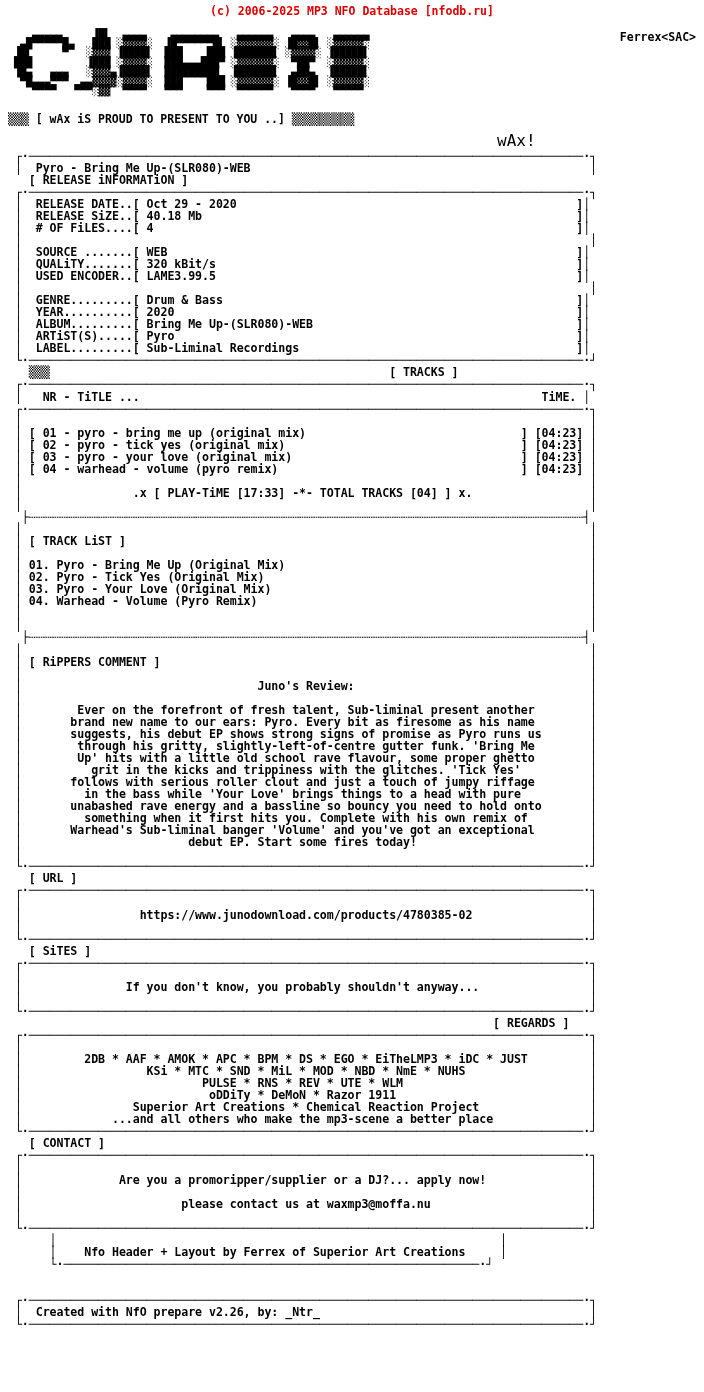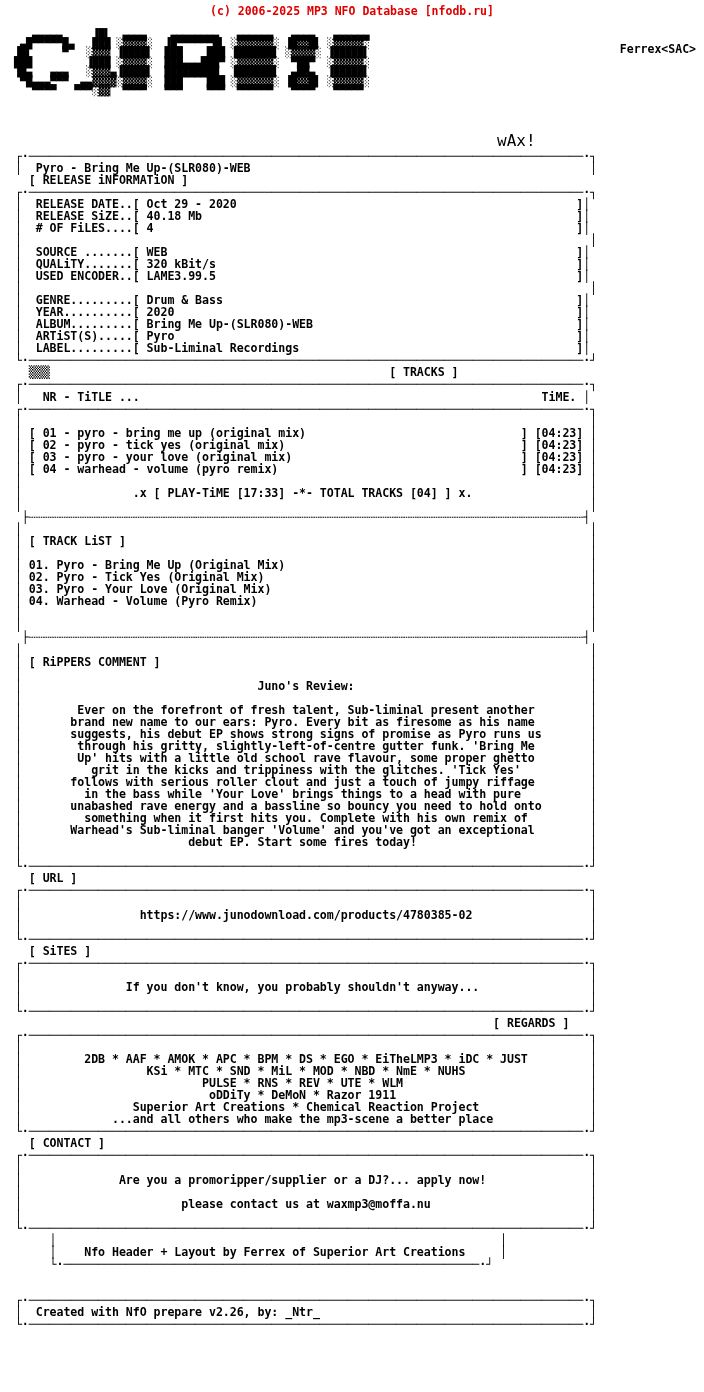--- a/index.html
+++ b/index.html
@@ -44,21 +44,21 @@
     top: 0px;
     font-size: 10.5px;
     line-height: 9.4px;
     letter-spacing: -0.3px;
     white-space: pre;
     font-family: "DejaVu Sans Mono", "Liberation Mono", monospace;
   }
   .ferrex {
     position: absolute;
     right: 8px;
-    top: 24px;
+    top: 12px;
     font-size: 11.5px;
     line-height: 12px;
     white-space: pre;
     font-weight: bold;
   }
   .waxtag {
     position: absolute;
     left: 497px;
     top: 131px;
     font-size: 16px;
@@ -101,20 +101,21 @@
     <pre class="logo-art" id="logoArt">    ▄▄▄▄▄     ▐█▌  ▄▄▄▄    ▄▄▄▄▄▄▄▄   ▄▄▄▄▄▄   ▄▄▄▄   ▄▄▄▄▄▄
   ▄█▀▀▀▀▀█▄   ███ ░▓▓▓▓░  ▐█▀▀▀▀▀▀█▌ ░▓▓▓▓▓▓░ ▐█▓▓█▌ ░▓▓▓▓▓░
  ▐█▌     ▀   ░▓▓▓ ▐████▌  ███    ███ ▐██████▌ ░▓▓▓▓░ ▐█████▌
  ███         ▐███ ░▓▓▓▓░  ███▄▄▄███▀ ░▓▓▓▓▓▓░  ▀██▀  ░▓▓▓▓▓░
  ▐█▄   ▄▄▄   ░▓▓▓▄▐████▌  █████████  ▐██████▌  ▄██▄  ▐█████▌
   ▀█▄▄▄▀▀▀  ▄▄▓▓▓▓░▓▓▓▓░  ███    ███ ░▓▓▓▓▓▓░ ▐█▓▓█▌ ░▓▓▓▓▓░
     ▀▀▀▀   ▀▀▀░▓▓  ▀▀▀▀   ▀▀▀    ▀▀▀  ▀▀▀▀▀▀   ▀▀▀▀   ▀▀▀▀▀ </pre>
     <div class="ferrex">Ferrex&lt;SAC&gt;</div>
   </div>
 
+  <div class="proudline" id="proudLine">▒▒▒ [ wAx iS PROUD TO PRESENT TO YOU ..] ▒▒▒▒▒▒▒▒▒ </div>
   <div class="waxtag">wAx!</div>
 
   <pre class="body-text" id="nfoBody" style="top: 138px;"> ┌·────────────────────────────────────────────────────────────────────────────────·┐
  │  Pyro - Bring Me Up-(SLR080)-WEB                                                 │
    [ RELEASE iNFORMATiON ]                                                           
  ┌·────────────────────────────────────────────────────────────────────────────────·┐
  │  RELEASE DATE..[ Oct 29 - 2020                                                 ]│
  │  RELEASE SiZE..[ 40.18 Mb                                                      ]│
  │  # OF FiLES....[ 4                                                             ]│
  │                                                                                  │

